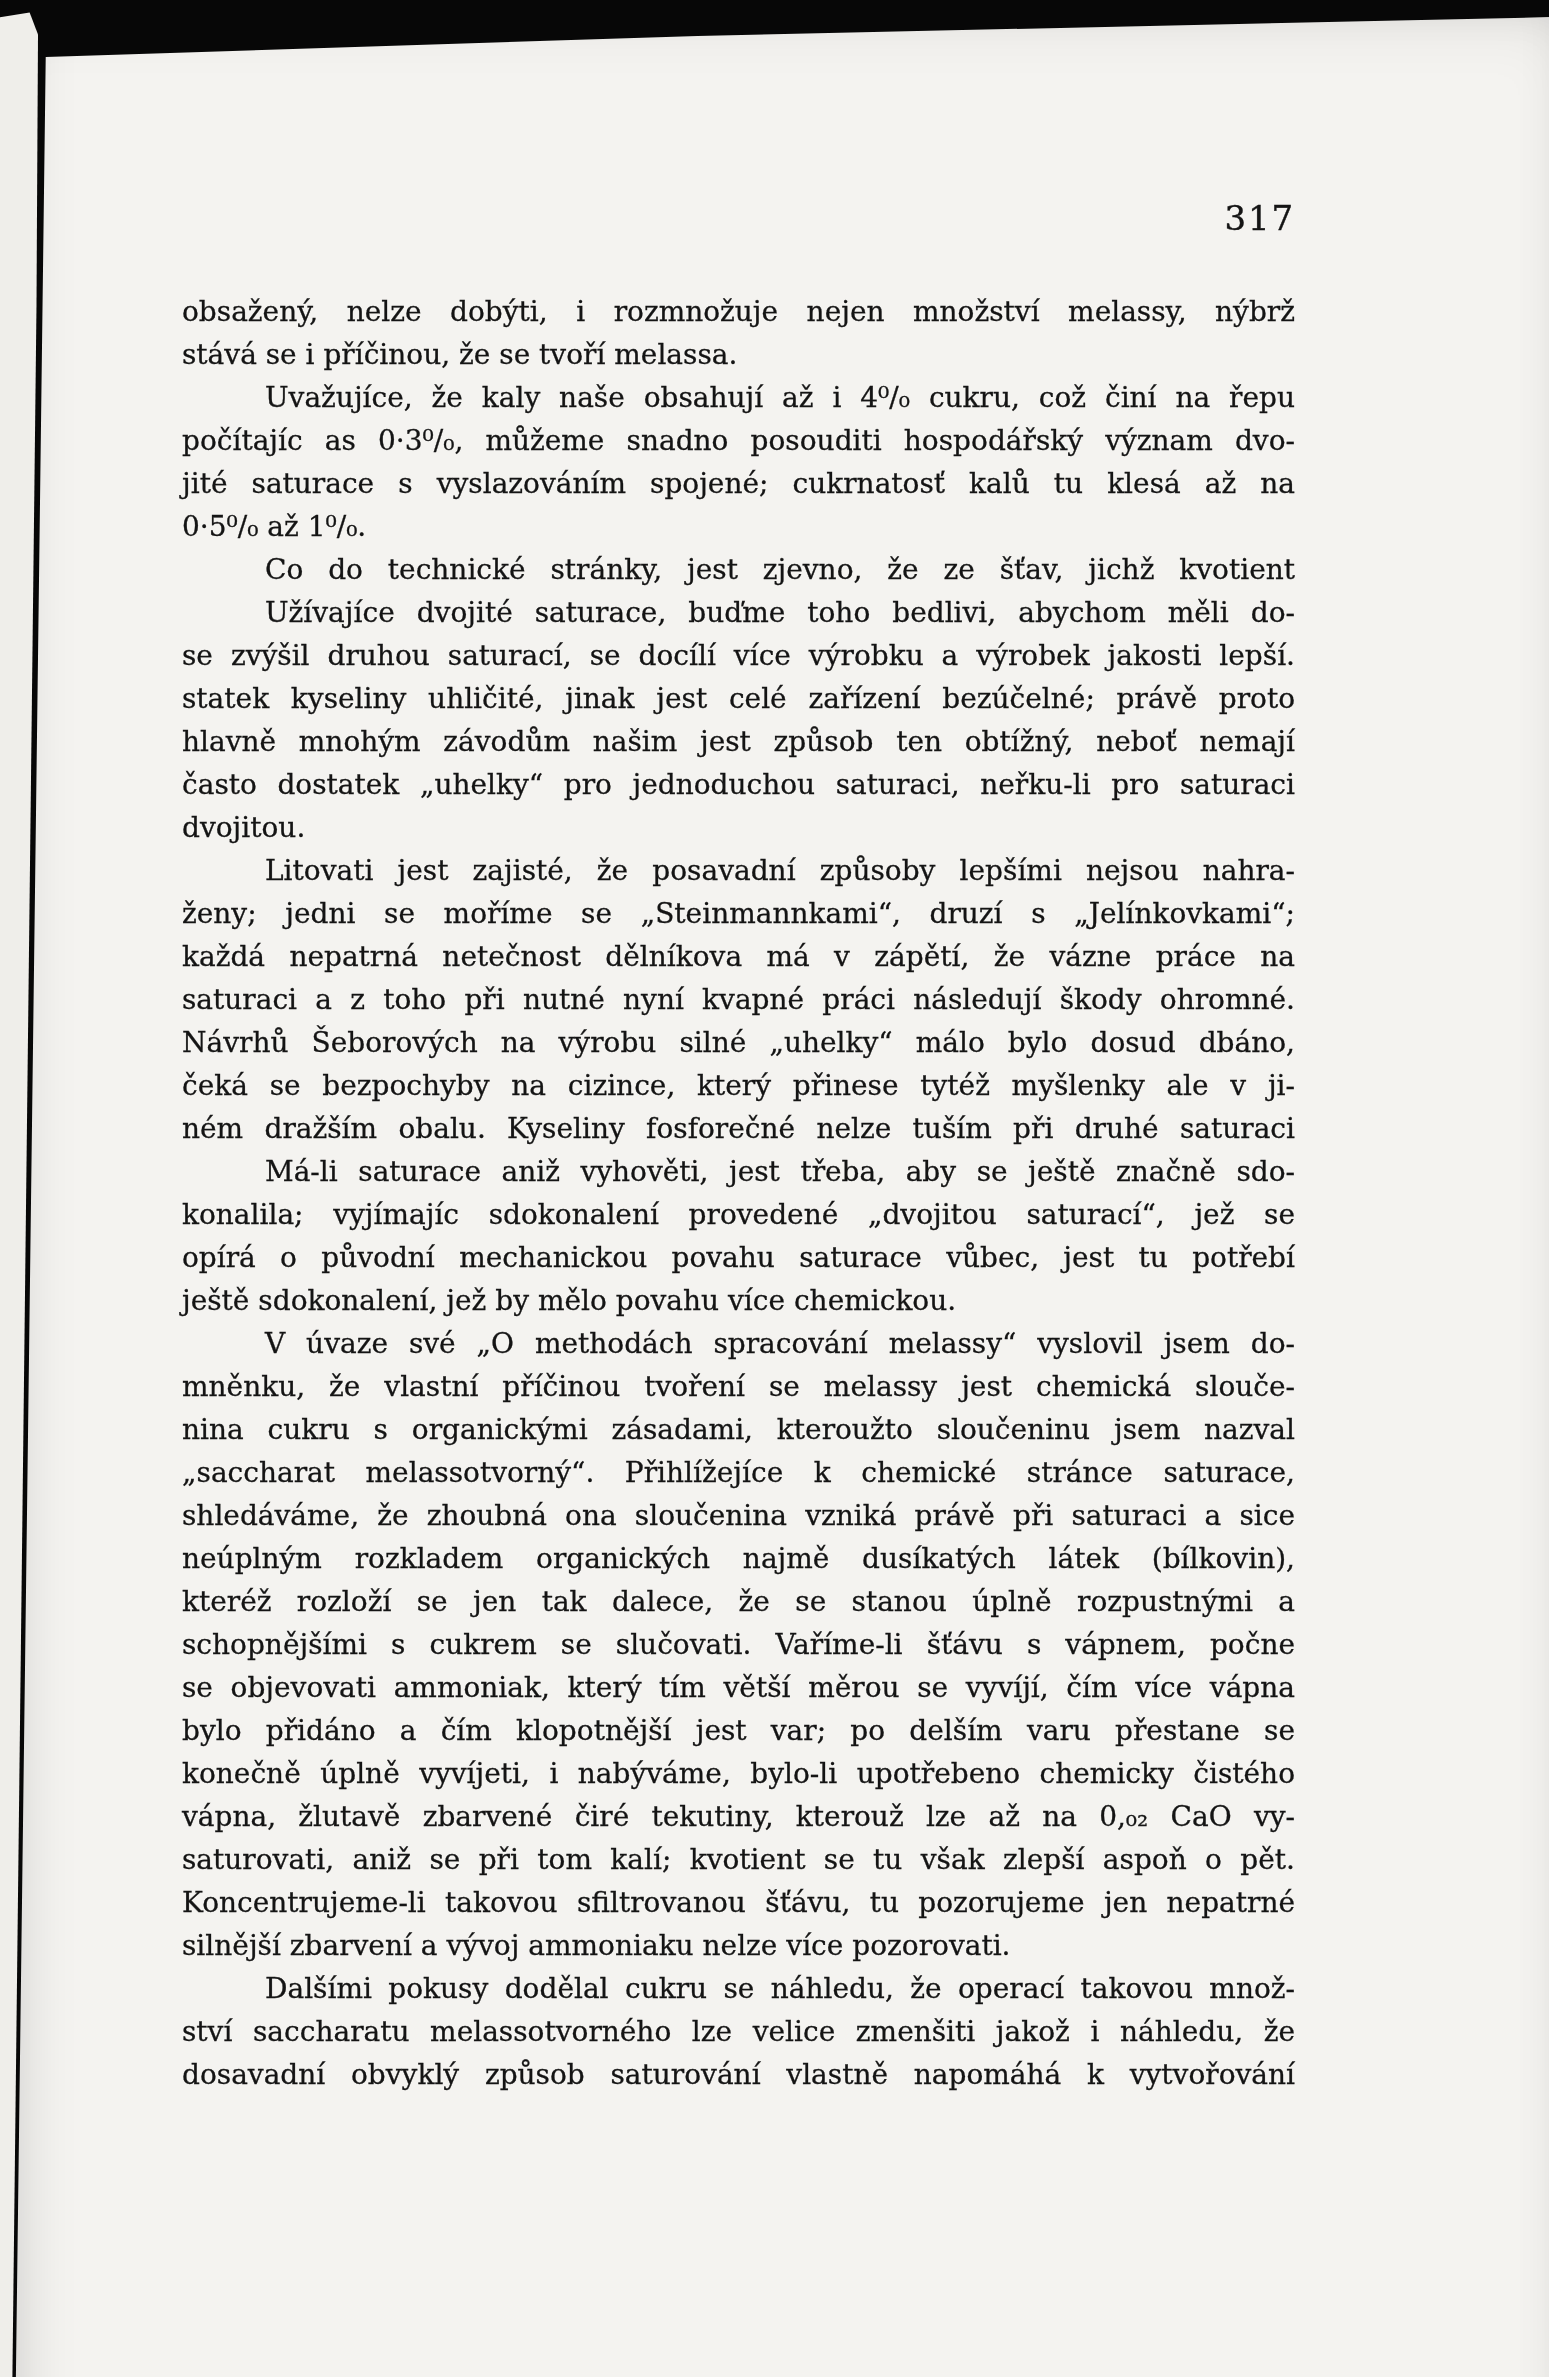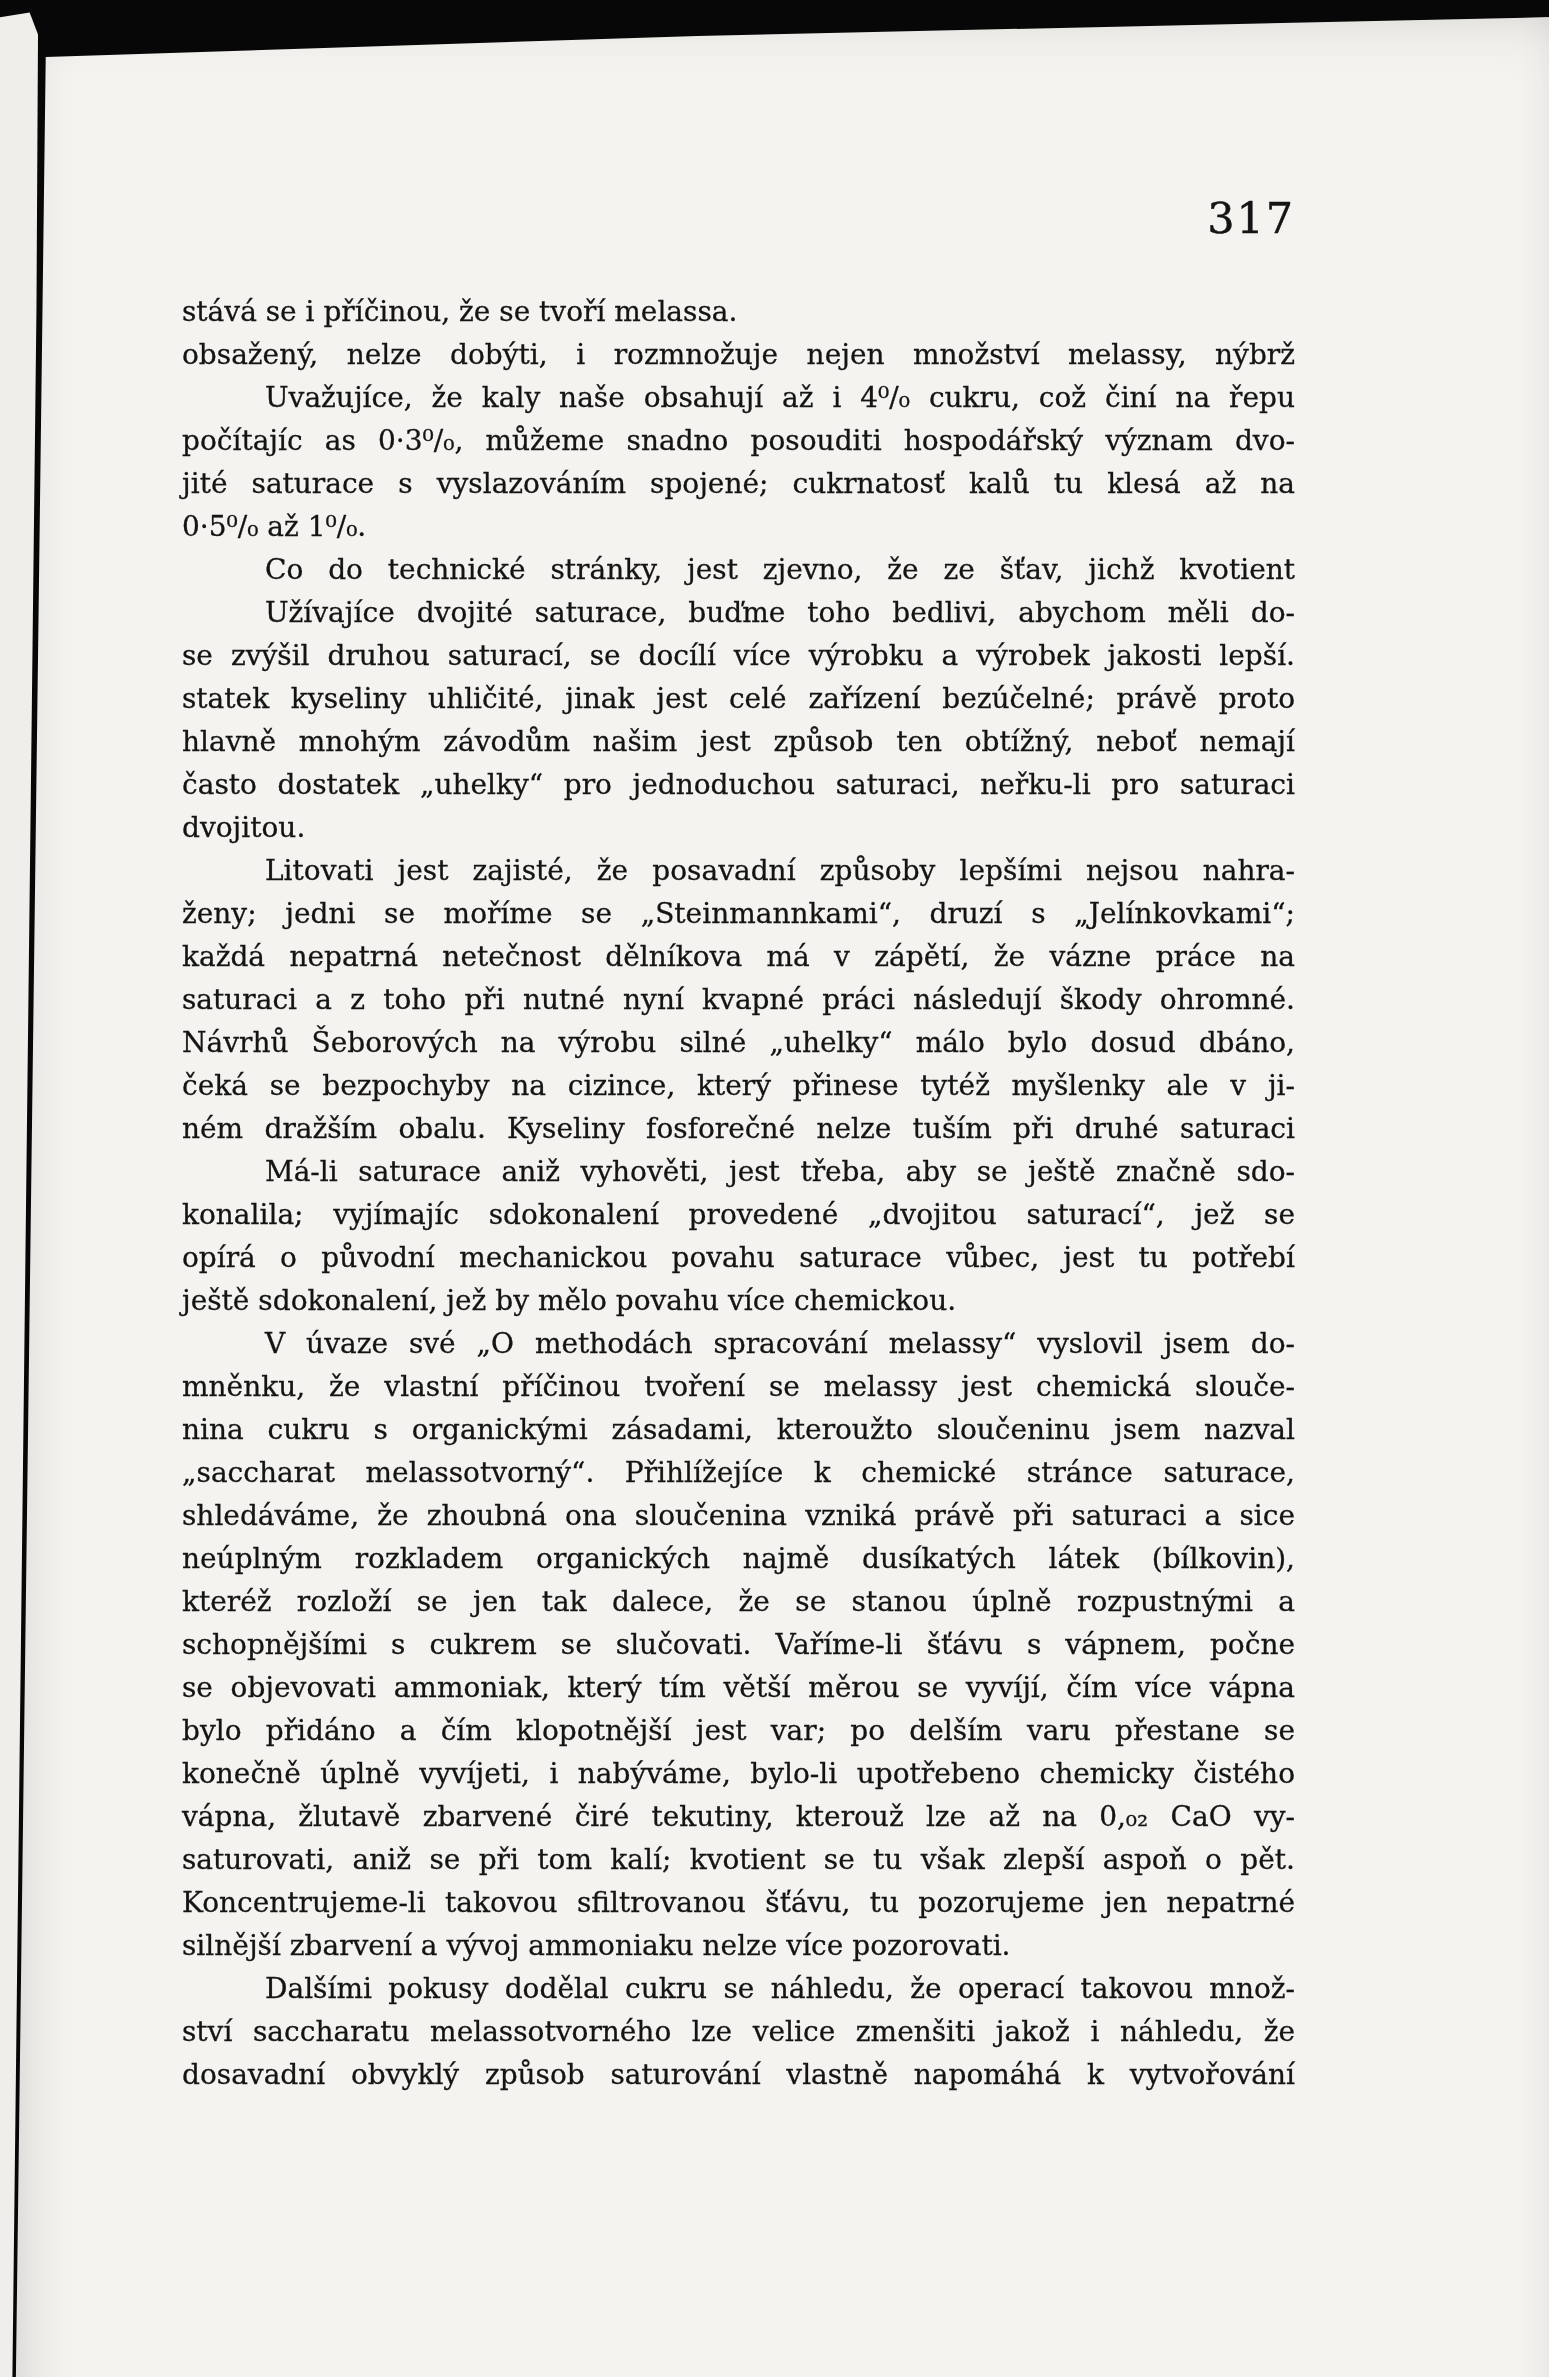--- a/index.html
+++ b/index.html
@@ -26,21 +26,21 @@
     position:absolute;inset:0;
     background:var(--page);
     clip-path:polygon(2.95% 2.30%, 45% 1.45%, 100% 0.69%, 100% 99.35%, 40% 99.42%, 0.95% 99.50%);
     box-shadow:inset 33px 0 67px -24px rgba(0,0,0,0.20),
                inset 0 43px 71px -33px rgba(0,0,0,0.12),
                inset -19px 0 57px -38px rgba(0,0,0,0.08);
   }
   .page-number{
     position:absolute;top:199px;left:182px;width:1113px;
     text-align:right;
-    font-size:43px;line-height:38px;color:var(--ink);
+    font-size:34px;line-height:38px;color:var(--ink);
     letter-spacing:1.9px;
     -webkit-text-stroke:0.4px var(--ink);
   }
   .text-block{
     position:absolute;left:182px;top:290px;width:1113px;
     color:var(--ink);
     font-size:28px;line-height:43px;
     -webkit-text-stroke:0.3px var(--ink);
   }
   .line{
@@ -53,22 +53,22 @@
   .line.end{text-align-last:left;}
 </style>
 </head>
 <body>
 
 <div class="scan-root">
   <div class="prev-edge"></div>
   <div class="page-surface">
     <div class="page-number">317</div>
     <div class="text-block">
+        <div class="line">obsažený, nelze dobýti, i rozmnožuje nejen množství melassy, nýbrž</div>
         <div class="line end">stává se i příčinou, že se tvoří melassa.</div>
-        <div class="line">obsažený, nelze dobýti, i rozmnožuje nejen množství melassy, nýbrž</div>
         <div class="line indent">Uvažujíce, že kaly naše obsahují až i 4⁰/₀ cukru, což činí na řepu</div>
         <div class="line">počítajíc as 0·3⁰/₀, můžeme snadno posouditi hospodářský význam dvo-</div>
         <div class="line">jité saturace s vyslazováním spojené; cukrnatosť kalů tu klesá až na</div>
         <div class="line end">0·5⁰/₀ až 1⁰/₀.</div>
         <div class="line indent">Co do technické stránky, jest zjevno, že ze šťav, jichž kvotient</div>
         <div class="line indent">Užívajíce dvojité saturace, buďme toho bedlivi, abychom měli do-</div>
         <div class="line">se zvýšil druhou saturací, se docílí více výrobku a výrobek jakosti lepší.</div>
         <div class="line">statek kyseliny uhličité, jinak jest celé zařízení bezúčelné; právě proto</div>
         <div class="line">hlavně mnohým závodům našim jest způsob ten obtížný, neboť nemají</div>
         <div class="line">často dostatek „uhelky“ pro jednoduchou saturaci, neřku-li pro saturaci</div>

